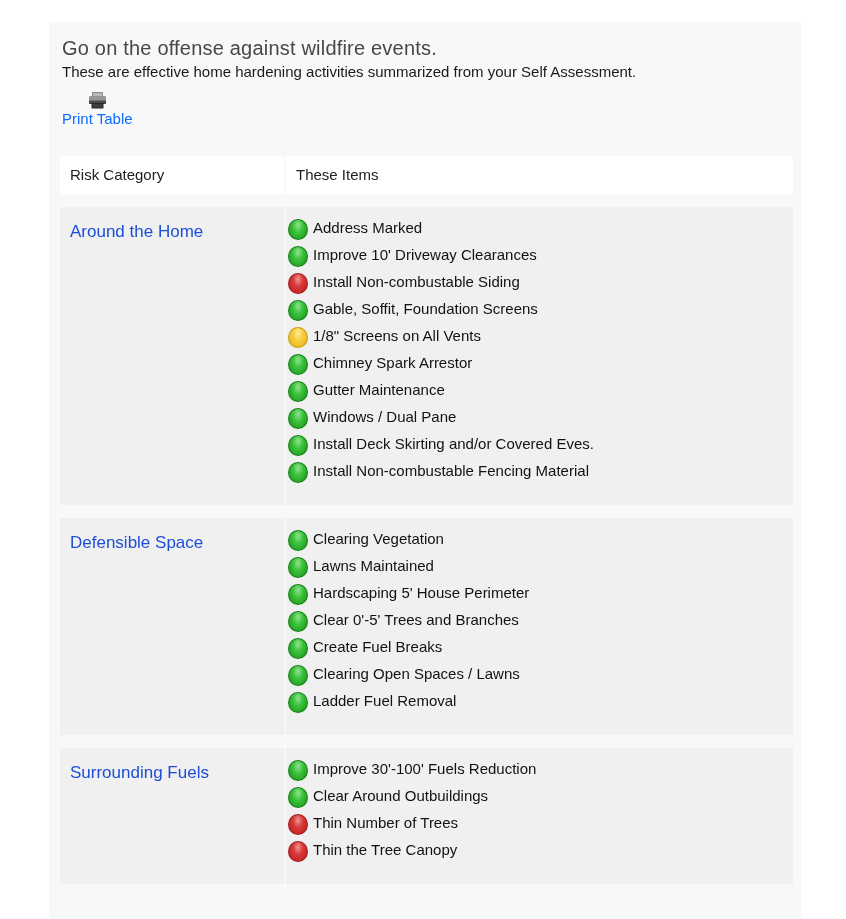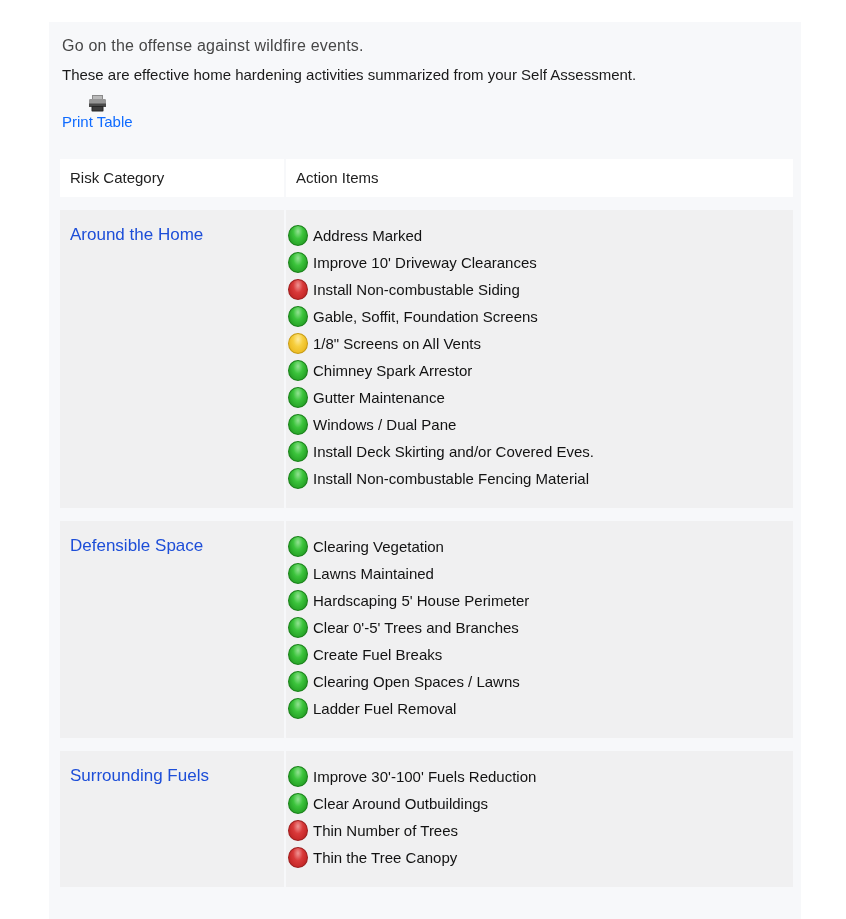--- a/index.html
+++ b/index.html
@@ -1,34 +1,34 @@
 <!DOCTYPE html>
 <html><head>
 <meta charset="utf-8">
 <style>
   * { margin:0; padding:0; box-sizing:border-box; }
   html,body { width:846px; height:919px; overflow:hidden; background:#ffffff;
     font-family:"Liberation Sans","DejaVu Sans",sans-serif; }
   .panel { position:absolute; left:49px; top:22px; width:752px; height:897px;
     background:#f7f8fa; padding:11px 8px 0 11px; }
-  .title { font-size:16px; font-weight:400; color:#474747; letter-spacing:.2px; margin:4px 0 11px 2px; }
+  .title { font-size:20px; font-weight:400; color:#474747; letter-spacing:.2px; margin:4px 0 3px 2px; }
   .subtitle { font-size:15px; color:#1a1a1a; margin:0 0 12px 2px; }
   .print-link { display:inline-flex; align-items:center; gap:1px; margin:0 0 0 2px;
     color:#0f6bff; font-size:15px; text-decoration:none; cursor:pointer;flex-direction:column; }
   .printer { display:inline-block; width:19px; height:17px; }
   .tbl { margin-top:29px; width:733px; }
   .trow { display:flex; gap:2px; }
   .trow.data { margin-top:13px; }
   .th { background:#ffffff; font-size:15px; color:#212121; padding:10px 10px 11px 10px; }
   .c1 { width:224px; flex:0 0 224px; }
   .c2 { flex:1; }
   .cell { background:#f0f0f1; }
   .cat { font-size:17px; color:#1d4ed8; padding:15px 10px 16px 10px; }
   .items { padding:12px 8px 16px 2px; }
-  .item { display:flex; align-items:center; height:27px; }
+  .item { display:flex; align-items:flex-start; height:27px; }
   .dot { width:20px; height:21px; border-radius:50%; flex:0 0 20px; margin-right:5px; }
   .dot.green { background:radial-gradient(ellipse at 50% 28%, #93e293 0%, #3cc43c 38%, #28a528 72%, #1d8f1d 100%); border:1px solid #178017; }
   .dot.red { background:radial-gradient(ellipse at 50% 28%, #ef9494 0%, #d93a3a 38%, #c62828 72%, #b22020 100%); border:1px solid #9d1c1c; }
   .dot.yellow { background:radial-gradient(ellipse at 50% 28%, #ffeb9e 0%, #f6cf3f 38%, #edbc24 72%, #ddad15 100%); border:1px solid #c79a10; }
   .lbl { font-size:15px; color:#121212; }
 </style>
 </head>
 <body>
 
 <div class="panel">
@@ -44,21 +44,21 @@
         <rect x="3.5" y="11" width="12" height="5.5" rx="0.8" fill="#262626"></rect>
         <rect x="4.5" y="12" width="10" height="3.5" fill="#3d3d3d"></rect>
       </svg>
     </span>
     <span>Print Table</span>
   </a>
 
   <div class="tbl">
     <div class="trow">
       <div class="th c1">Risk Category</div>
-      <div class="th c2">Action Items</div>
+      <div class="th c2">These Items</div>
     </div>
     <div>
   <div class="trow data">
     <div class="cell c1">
             <div class="cat">Around the Home</div>
           </div>
     <div class="cell c2">
             <div class="items">
               <div class="item">
                 <span class="dot green"></span>

